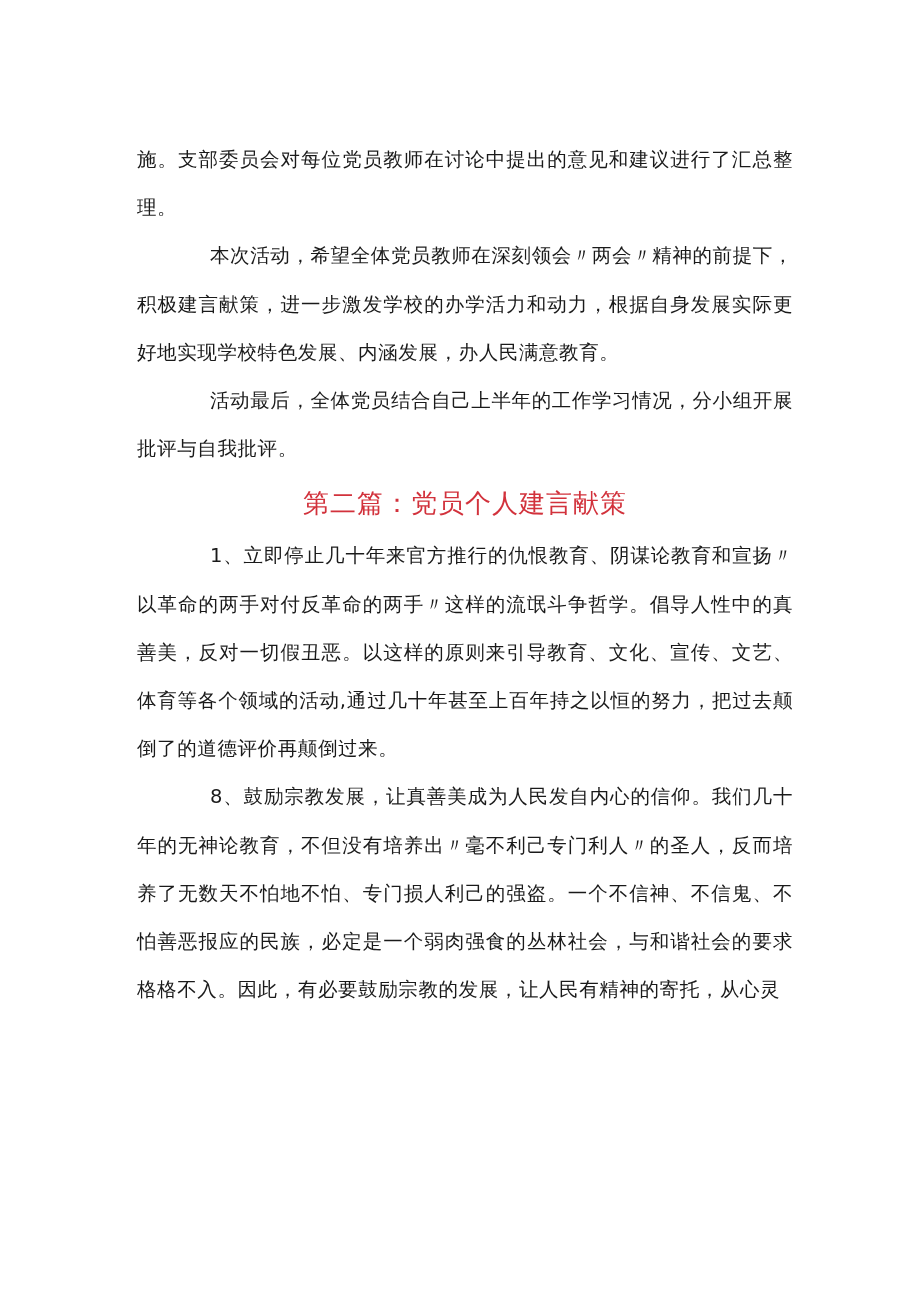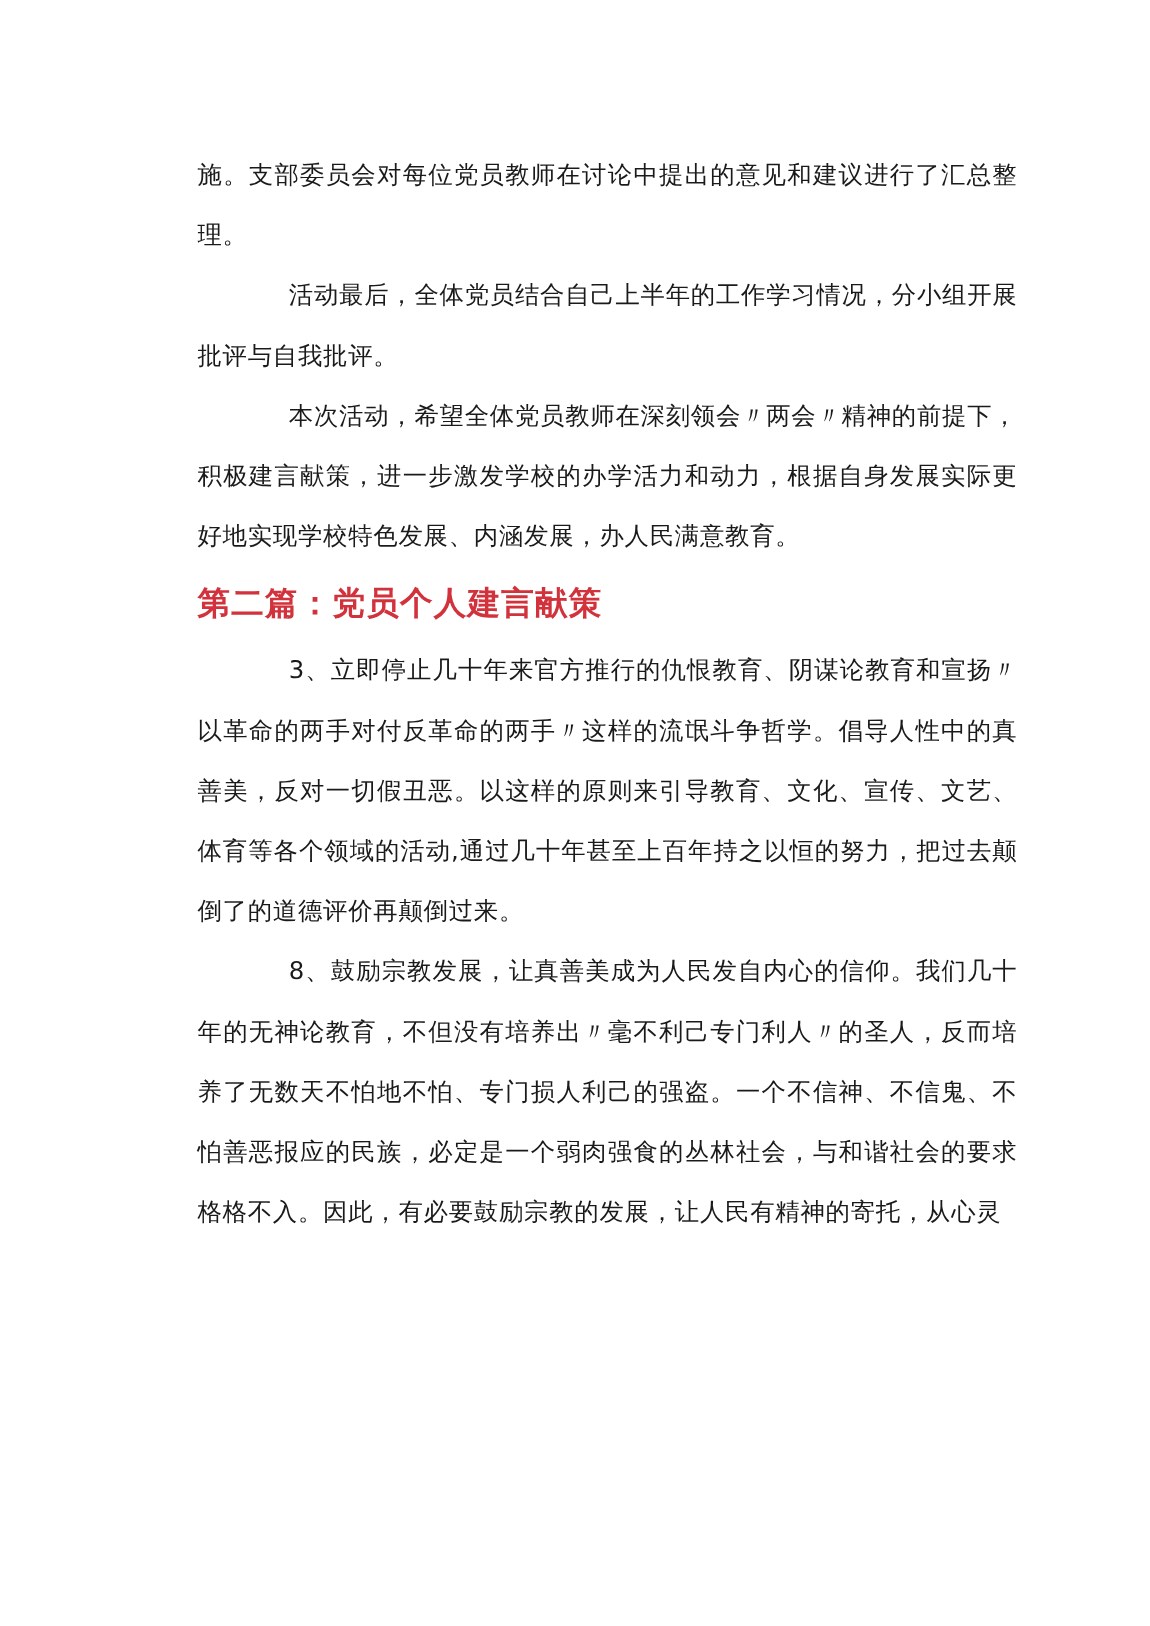--- a/index.html
+++ b/index.html
@@ -1,49 +1,49 @@
 <!DOCTYPE html>
 <html><head>
 <meta charset="utf-8">
 <style>
   html, body { margin: 0; padding: 0; background: #ffffff; }
   body { width: 920px; height: 1301px; position: relative; overflow: hidden; }
   .page {
     position: absolute;
     left: 137px;
-    top: 116px;
+    top: 136px;
     width: 656px;
     font-family: "DejaVu Sans", "Liberation Sans", sans-serif;
     font-size: 19.5px;
     color: #1a1a1a;
     line-height: 48.2px;
-    margin-left: 21px;
   }
   .para {
     margin: 0;
     text-align: justify;
     text-align-last: left;
     letter-spacing: 0.6px;
   }
   .para.indent { text-indent: 73px; }
   .heading {
     margin: 4px 0 3px 0;
+    text-align: center;
     font-family: "DejaVu Serif", "Liberation Serif", serif;
     font-size: 26px;
     line-height: 52px;
     color: #d2323c;
     letter-spacing: 1px;
-    font-weight: bold;
+    font-weight: normal;
   }
 </style>
 </head>
 <body>
 
 <div class="page">
   <p class="para">施。支部委员会对每位党员教师在讨论中提出的意见和建议进行了汇总整理。</p>
+  <p class="para indent">本次活动，希望全体党员教师在深刻领会〃两会〃精神的前提下，积极建言献策，进一步激发学校的办学活力和动力，根据自身发展实际更好地实现学校特色发展、内涵发展，办人民满意教育。</p>
   <p class="para indent">活动最后，全体党员结合自己上半年的工作学习情况，分小组开展批评与自我批评。</p>
-  <p class="para indent">本次活动，希望全体党员教师在深刻领会〃两会〃精神的前提下，积极建言献策，进一步激发学校的办学活力和动力，根据自身发展实际更好地实现学校特色发展、内涵发展，办人民满意教育。</p>
 
   <h2 class="heading">第二篇：党员个人建言献策</h2>
 
-  <p class="para indent">3、立即停止几十年来官方推行的仇恨教育、阴谋论教育和宣扬〃以革命的两手对付反革命的两手〃这样的流氓斗争哲学。倡导人性中的真善美，反对一切假丑恶。以这样的原则来引导教育、文化、宣传、文艺、体育等各个领域的活动,通过几十年甚至上百年持之以恒的努力，把过去颠倒了的道德评价再颠倒过来。</p>
+  <p class="para indent">1、立即停止几十年来官方推行的仇恨教育、阴谋论教育和宣扬〃以革命的两手对付反革命的两手〃这样的流氓斗争哲学。倡导人性中的真善美，反对一切假丑恶。以这样的原则来引导教育、文化、宣传、文艺、体育等各个领域的活动,通过几十年甚至上百年持之以恒的努力，把过去颠倒了的道德评价再颠倒过来。</p>
   <p class="para indent">8、鼓励宗教发展，让真善美成为人民发自内心的信仰。我们几十年的无神论教育，不但没有培养出〃毫不利己专门利人〃的圣人，反而培养了无数天不怕地不怕、专门损人利己的强盗。一个不信神、不信鬼、不怕善恶报应的民族，必定是一个弱肉强食的丛林社会，与和谐社会的要求格格不入。因此，有必要鼓励宗教的发展，让人民有精神的寄托，从心灵</p>
 </div>
 
 </body></html>

